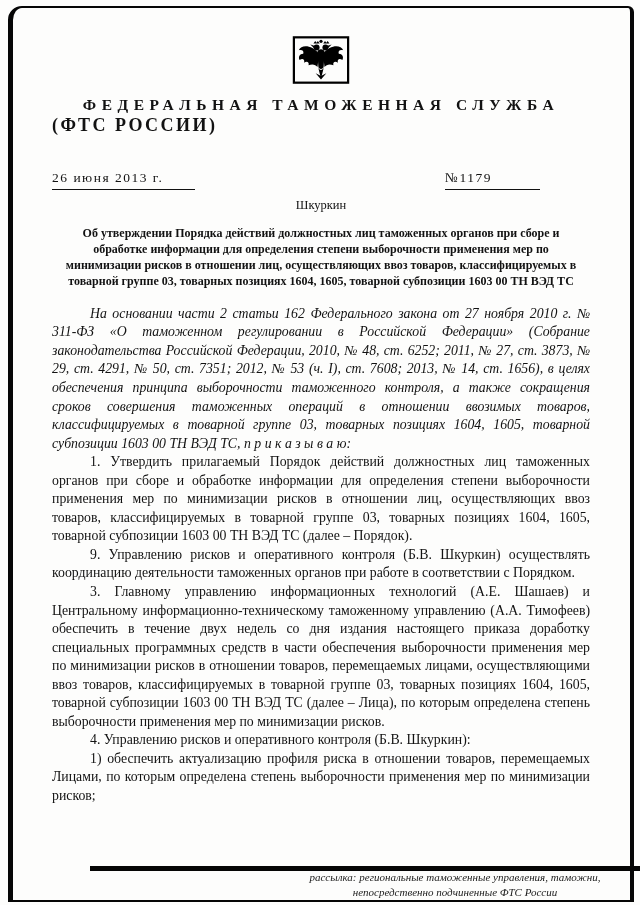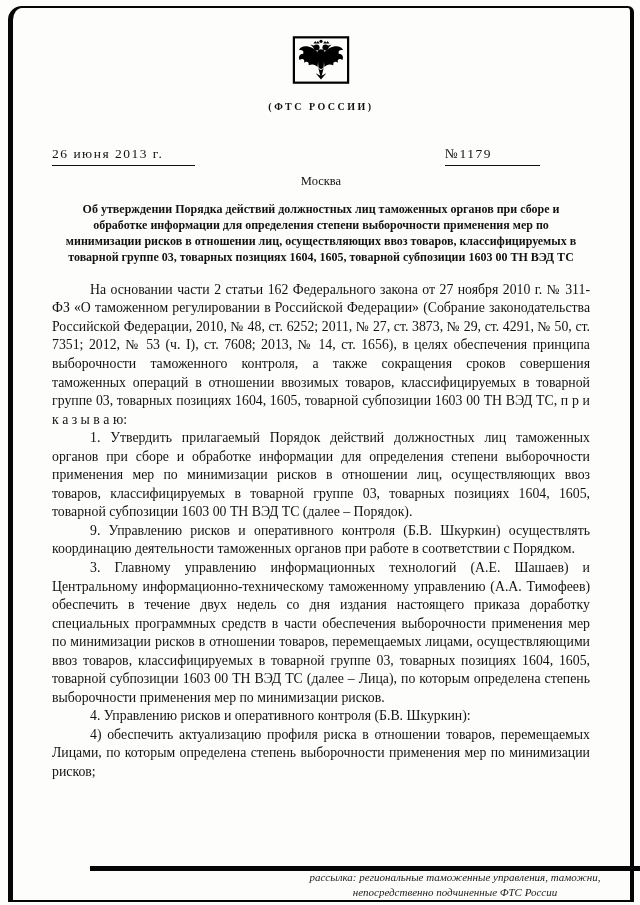--- a/index.html
+++ b/index.html
@@ -32,24 +32,24 @@
   .emblem { width:58px; height:48px; margin:0 auto; display:block; }
   .org-name {
     margin-top:12px;
     text-align:center;
     font-weight:700;
     font-size:15.5px;
     letter-spacing:5.5px;
     white-space:nowrap;
   }
   .org-abbr {
-    margin-top:17px;
-    text-align:center;
+    margin-top:1px;
+    text-align:left;
     font-weight:700;
-    font-size:10px;
+    font-size:18px;
     letter-spacing:2.5px;
   }
   .doc-type {
     margin-top:11px;
     text-align:center;
     font-weight:700;
     font-size:16px;
     letter-spacing:13px;
     text-indent:13px; 
   }
@@ -81,21 +81,21 @@
     font-size:12px;
     line-height:1.33;
   }
   .para {
     margin:0;
     text-indent:38px;
     text-align:justify;
     font-size:13.8px;
     line-height:1.345;
   }
-  .para.first { margin-top:15px; }
+  .para.first { margin-top:15px;font-style:italic; }
   .bottom-bar {
     position:absolute;
     left:90px; right:0; bottom:34px;
     height:5px;
     background:#050505;
   }
   .footer {
     position:absolute;
     right:15px; bottom:6px;
     width:340px;
@@ -127,37 +127,38 @@
           <path d="M23.5 8.5 l2 -3 l1.5 2 l1.5 -2 l2 3 Z"></path>
           <path d="M34.5 8.5 l2 -3 l1.5 2 l1.5 -2 l2 3 Z"></path>
           <circle cx="32" cy="6" r="1.8"></circle>
           <path d="M28 18 C28 14 36 14 36 18 L35 34 C35 38 29 38 29 34 Z"></path>
           <path d="M29 36 L32 48 L35 36 C33 39 31 39 29 36 Z"></path>
           <path d="M26 42 L32 49 L38 42 L32 45 Z"></path>
         </g>
       </svg>
     </div>
 
+    <div class="org-name">ФЕДЕРАЛЬНАЯ ТАМОЖЕННАЯ СЛУЖБА</div>
     <div class="org-abbr">(ФТС РОССИИ)</div>
 
     <div class="date-row">
       <span class="u-line date-val">26 июня 2013 г.</span>
       <span class="u-line num-val">№1179</span>
     </div>
 
-    <div class="city">Москва</div>
+    <div class="city">Шкуркин</div>
 
     <div class="subject">Об утверждении Порядка действий должностных лиц таможенных органов при сборе и обработке информации для определения степени выборочности применения мер по минимизации рисков в отношении лиц, осуществляющих ввоз товаров, классифицируемых в товарной группе 03, товарных позициях 1604, 1605, товарной субпозиции 1603 00 ТН ВЭД ТС</div>
 
     <p class="para first">На основании части 2 статьи 162 Федерального закона от 27 ноября 2010 г. № 311-ФЗ «О таможенном регулировании в Российской Федерации» (Собрание законодательства Российской Федерации, 2010, № 48, ст. 6252; 2011, № 27, ст. 3873, № 29, ст. 4291, № 50, ст. 7351; 2012, № 53 (ч. I), ст. 7608; 2013, № 14, ст. 1656), в целях обеспечения принципа выборочности таможенного контроля, а также сокращения сроков совершения таможенных операций в отношении ввозимых товаров, классифицируемых в товарной группе 03, товарных позициях 1604, 1605, товарной субпозиции 1603 00 ТН ВЭД ТС, п р и к а з ы в а ю:</p>
     <p class="para">1. Утвердить прилагаемый Порядок действий должностных лиц таможенных органов при сборе и обработке информации для определения степени выборочности применения мер по минимизации рисков в отношении лиц, осуществляющих ввоз товаров, классифицируемых в товарной группе 03, товарных позициях 1604, 1605, товарной субпозиции 1603 00 ТН ВЭД ТС (далее – Порядок).</p>
     <p class="para">9. Управлению рисков и оперативного контроля (Б.В. Шкуркин) осуществлять координацию деятельности таможенных органов при работе в соответствии с Порядком.</p>
     <p class="para">3. Главному управлению информационных технологий (А.Е. Шашаев) и Центральному информационно-техническому таможенному управлению (А.А. Тимофеев) обеспечить в течение двух недель со дня издания настоящего приказа доработку специальных программных средств в части обеспечения выборочности применения мер по минимизации рисков в отношении товаров, перемещаемых лицами, осуществляющими ввоз товаров, классифицируемых в товарной группе 03, товарных позициях 1604, 1605, товарной субпозиции 1603 00 ТН ВЭД ТС (далее – Лица), по которым определена степень выборочности применения мер по минимизации рисков.</p>
     <p class="para">4. Управлению рисков и оперативного контроля (Б.В. Шкуркин):</p>
-    <p class="para">4) обеспечить актуализацию профиля риска в отношении товаров, перемещаемых Лицами, по которым определена степень выборочности применения мер по минимизации рисков;</p>
+    <p class="para">1) обеспечить актуализацию профиля риска в отношении товаров, перемещаемых Лицами, по которым определена степень выборочности применения мер по минимизации рисков;</p>
   </div>
 
   <div class="bottom-bar"></div>
 
   <div class="footer">
     <div>рассылка: региональные таможенные управления, таможни,</div>
     <div>непосредственно подчиненные ФТС России</div>
   </div>
 </div>
 

